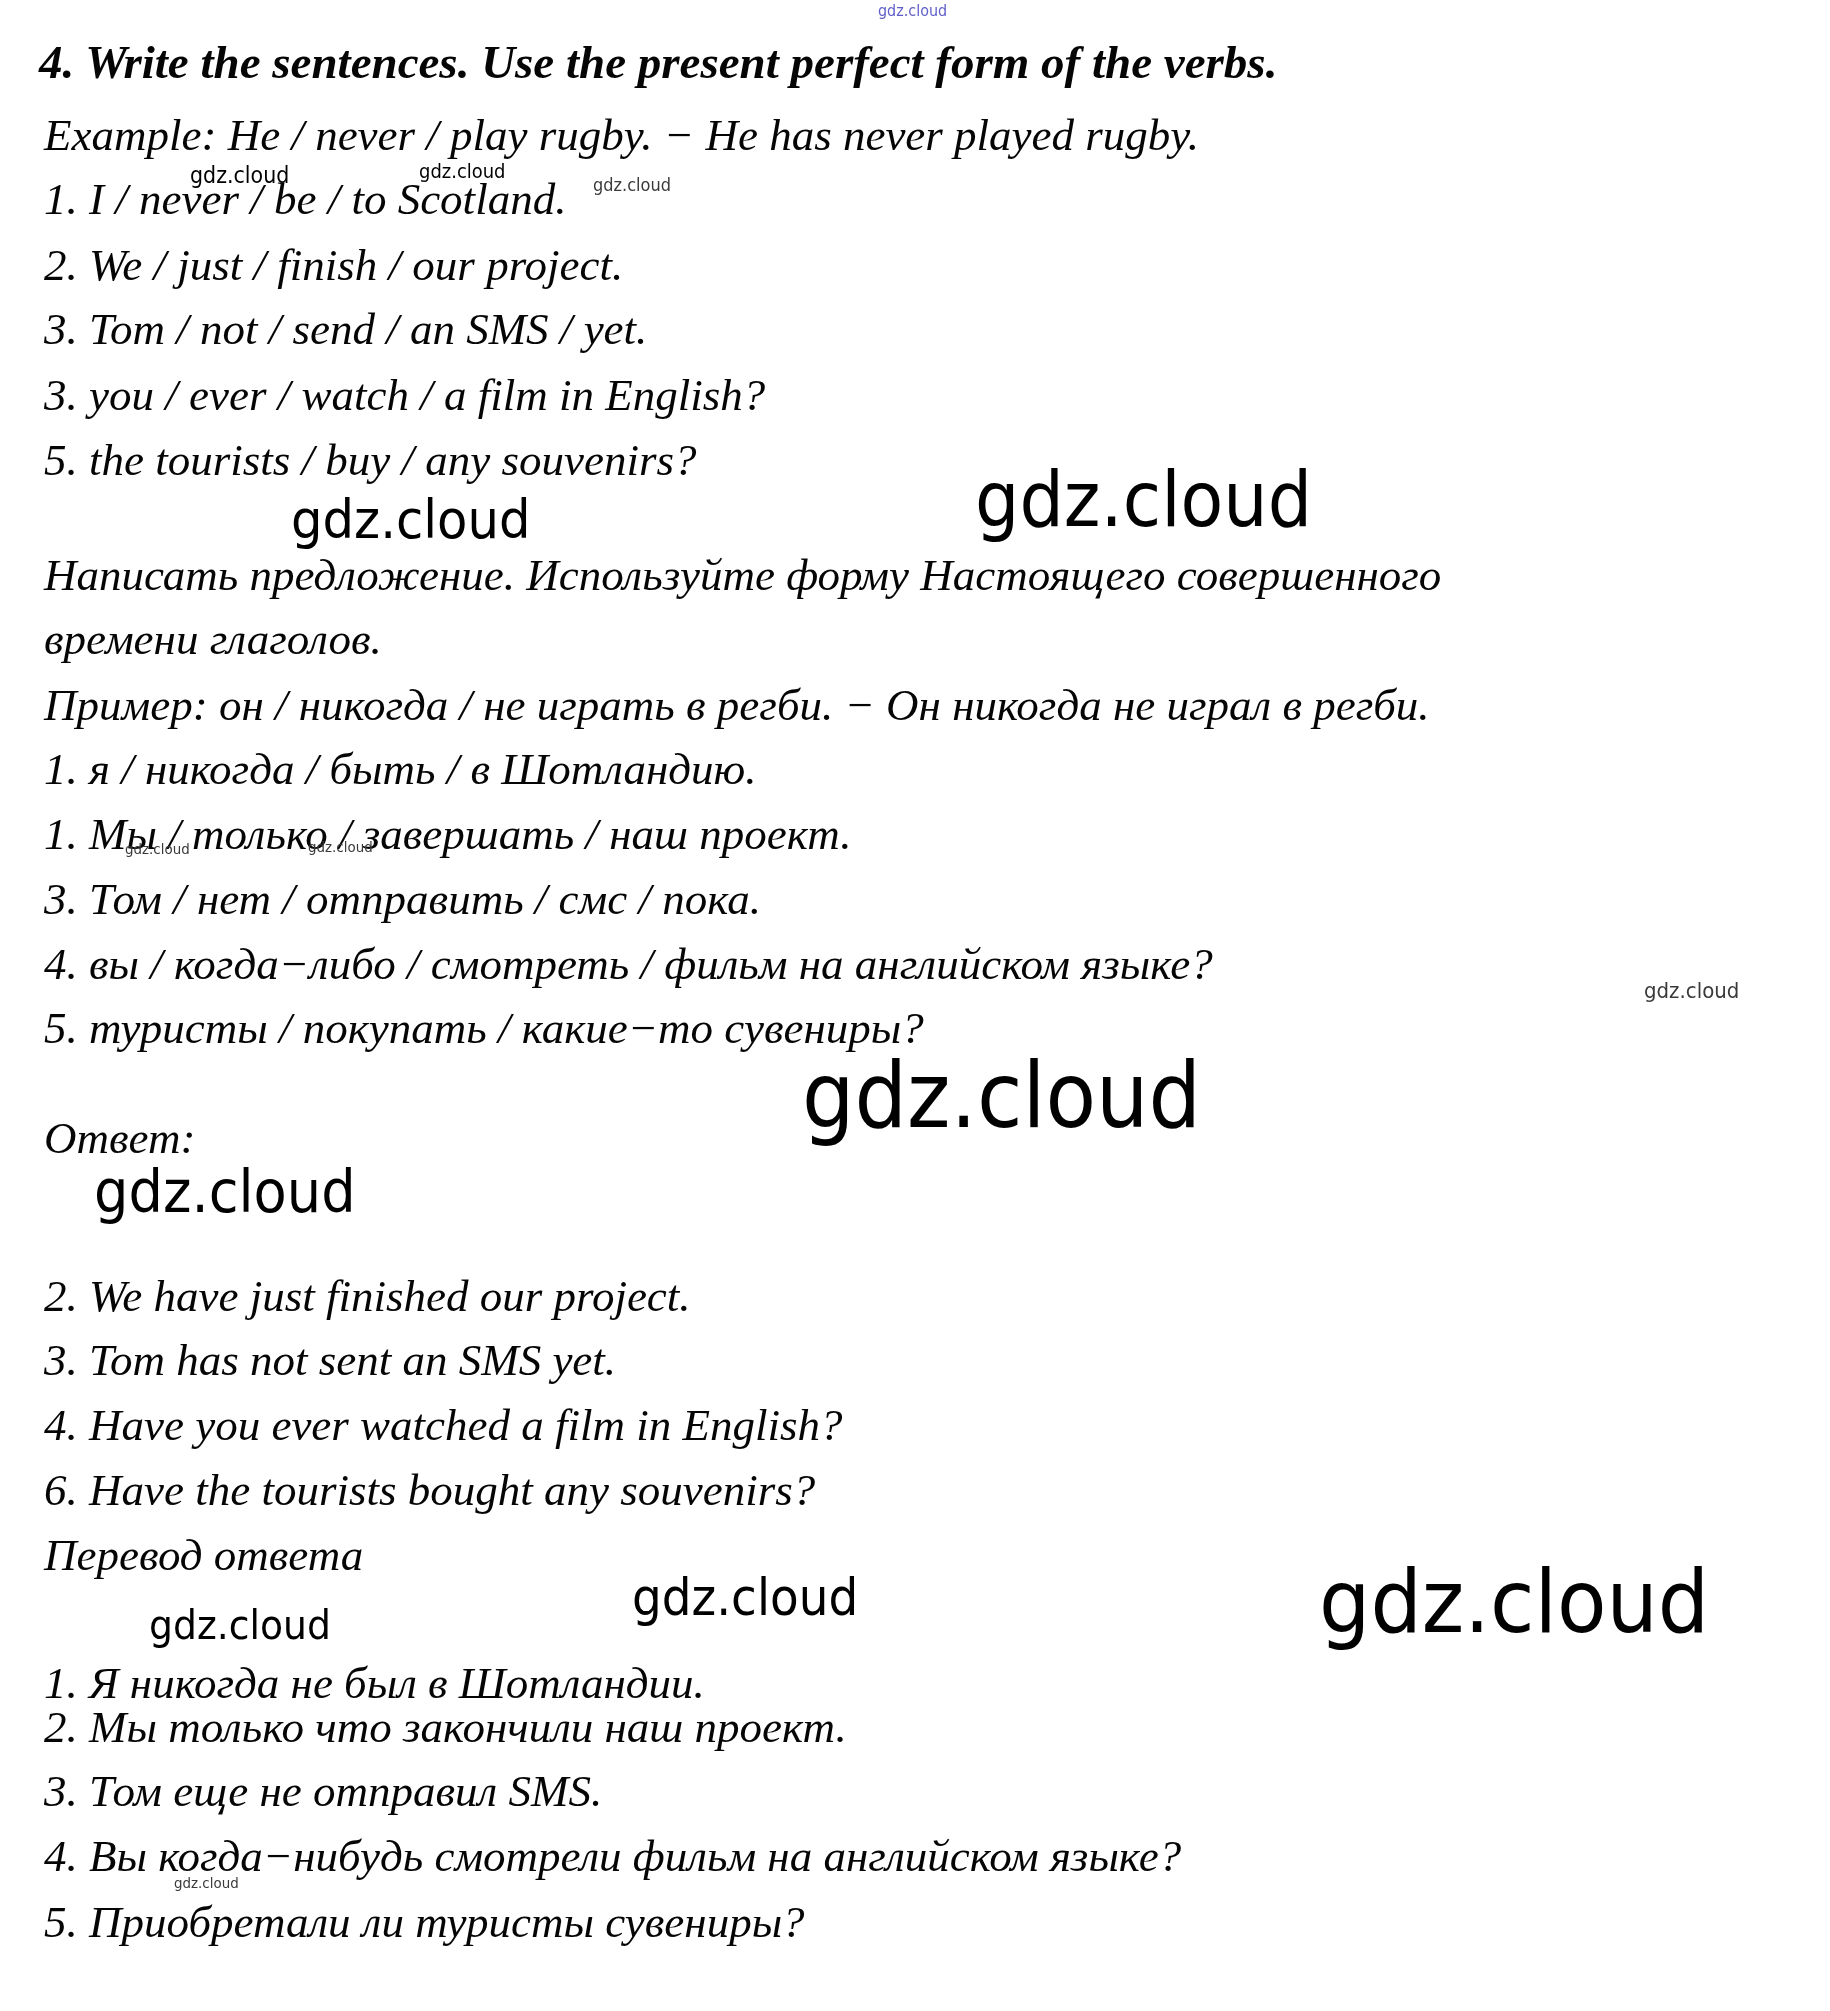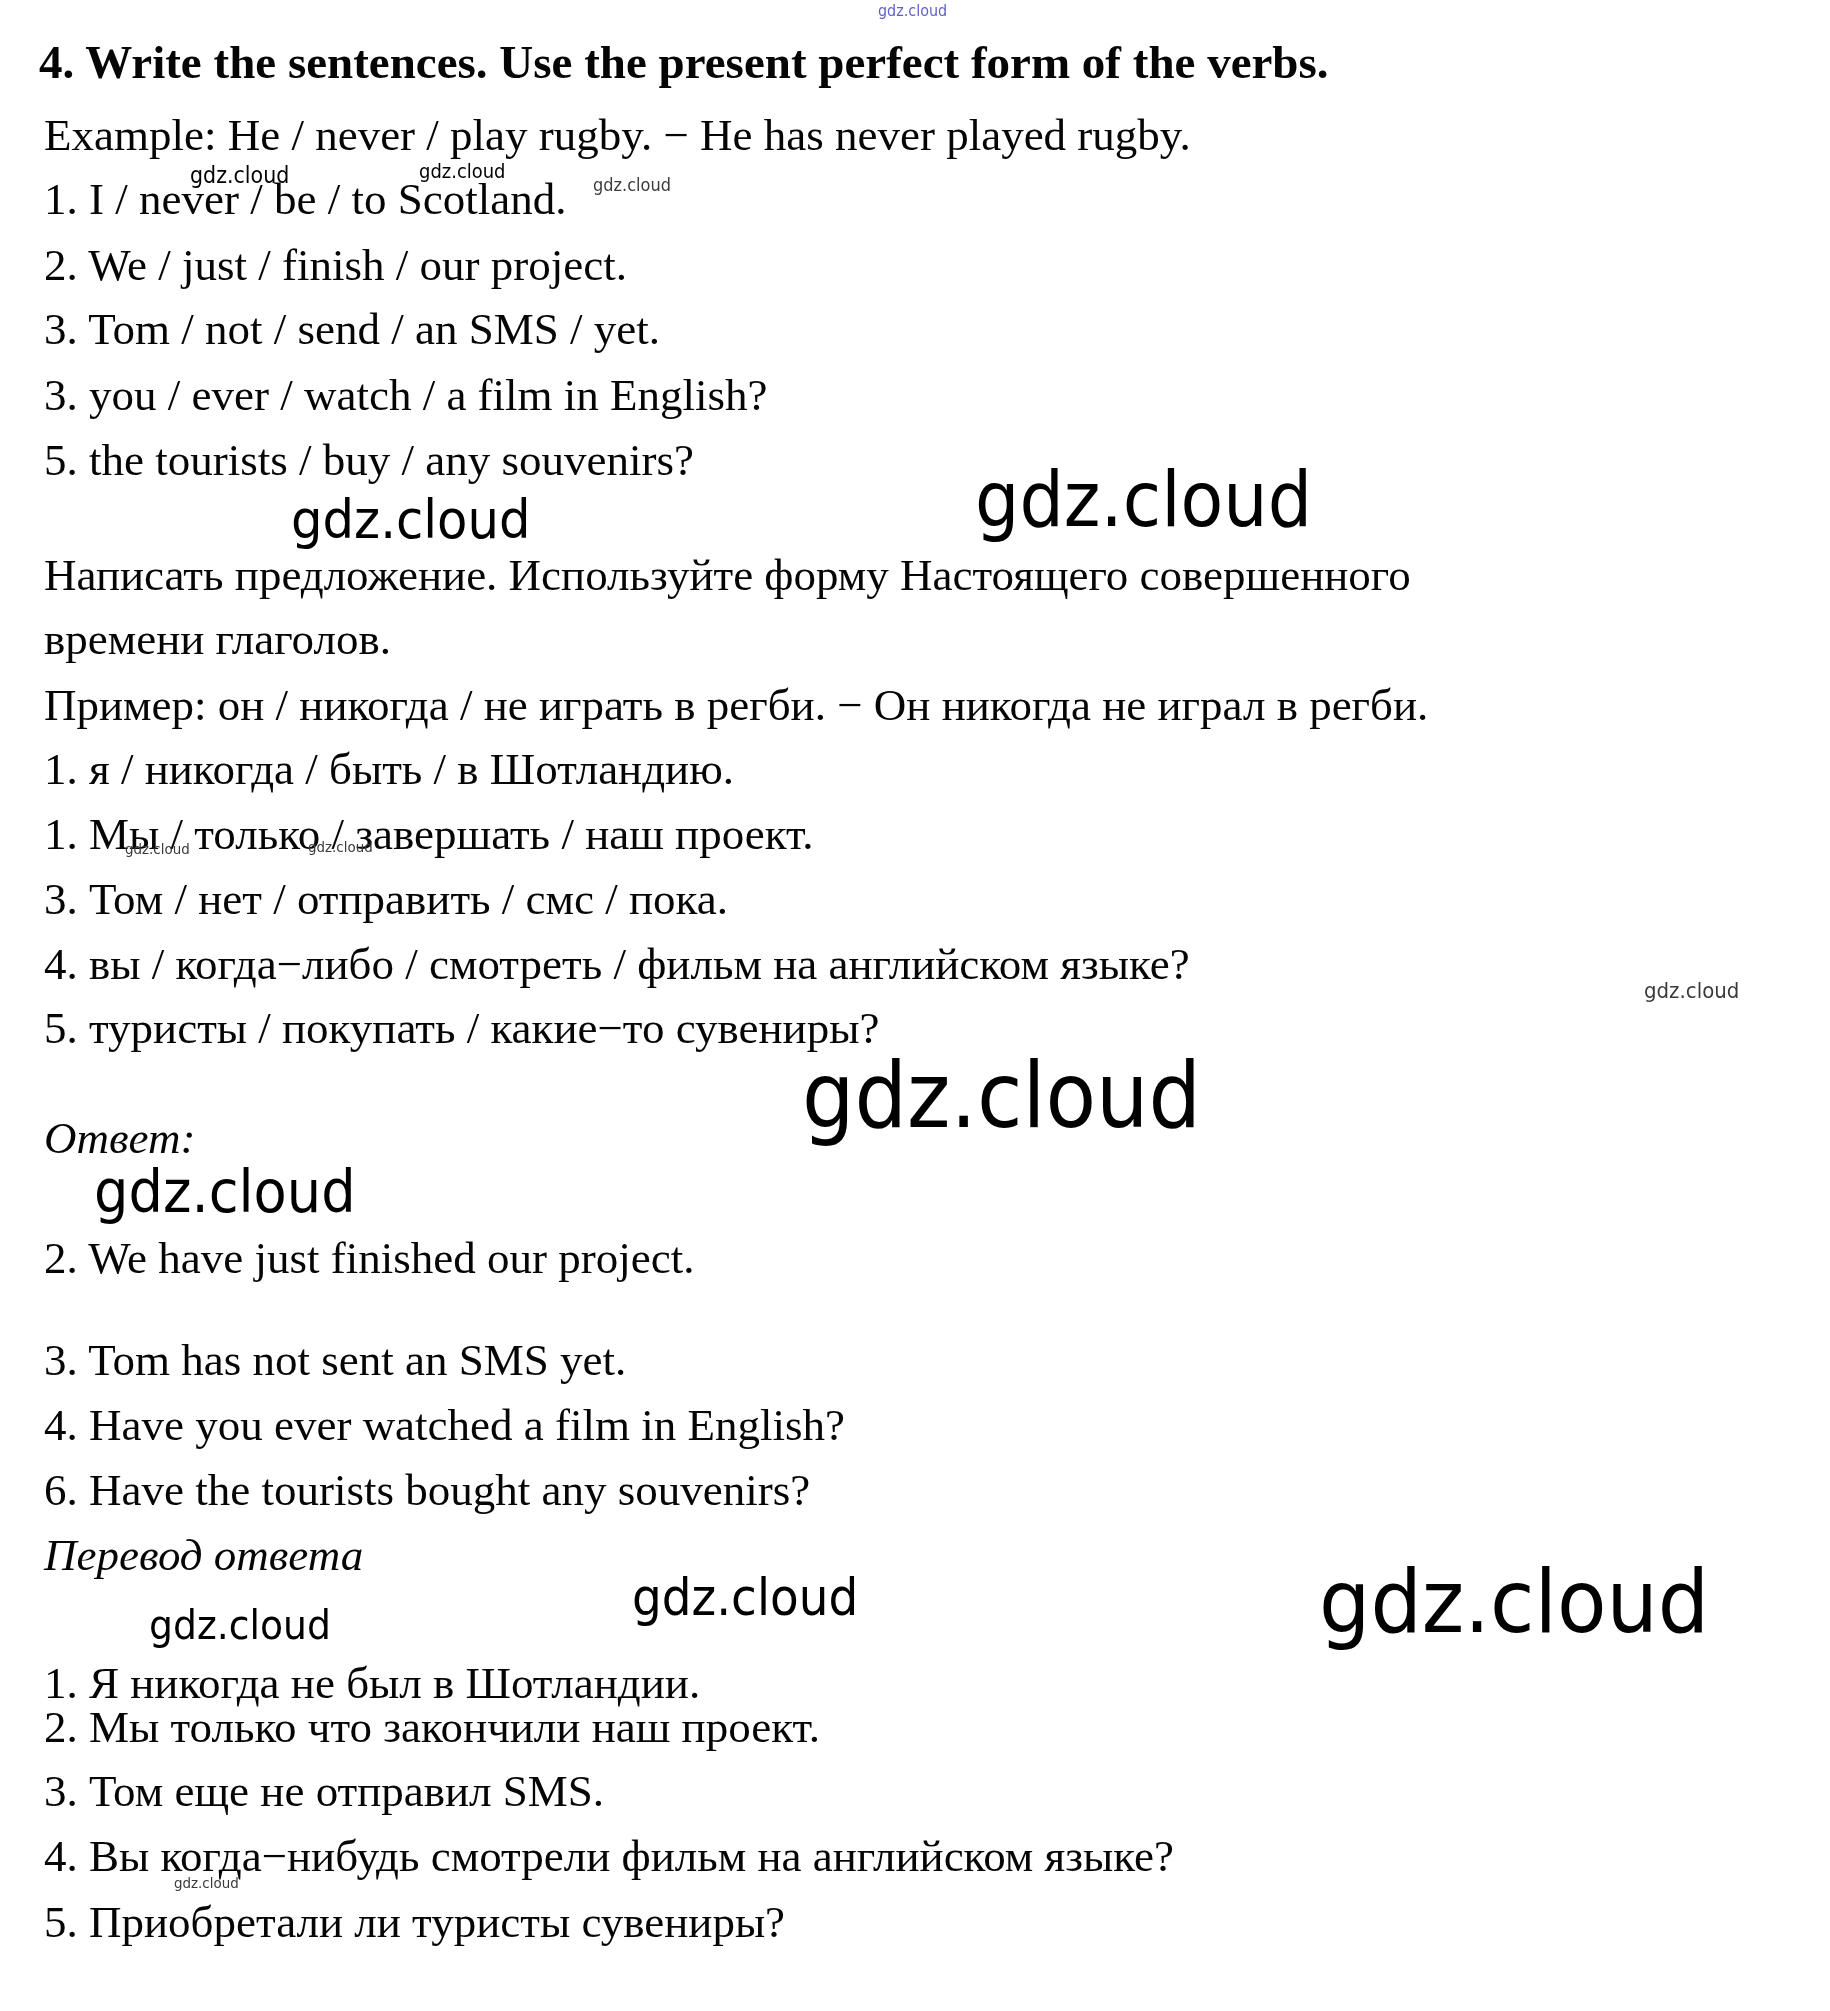--- a/index.html
+++ b/index.html
@@ -12,20 +12,21 @@
     font-family:"Liberation Serif", serif;
     color:#000;
   }
   .line{
     position:absolute;
     left:44px;
     font-size:45px;
     line-height:1;
     white-space:nowrap;
     color:#050505;
+    font-style:italic;
   }
   .title{
     font-weight:bold;
     font-size:47px;
     left:39px;
   }
   .label-italic{
     font-style:italic;
   }
   .wm{
@@ -61,21 +62,21 @@
   <div class="line" style="top:553px">Написать предложение. Используйте форму Настоящего совершенного</div>
   <div class="line" style="top:617px">времени глаголов.</div>
   <div class="line" style="top:683px">Пример: он / никогда / не играть в регби. − Он никогда не играл в регби.</div>
   <div class="line" style="top:747px">1. я / никогда / быть / в Шотландию.</div>
   <div class="line" style="top:812px">1. Мы / только / завершать / наш проект.</div>
   <div class="line" style="top:877px">3. Том / нет / отправить / смс / пока.</div>
   <div class="line" style="top:942px">4. вы / когда−либо / смотреть / фильм на английском языке?</div>
   <div class="line" style="top:1006px">5. туристы / покупать / какие−то сувениры?</div>
 
   <div class="line label-italic" style="top:1116px">Ответ:</div>
-  <div class="line" style="top:1236px">2. We have just finished our project.</div>
+  <div class="line" style="top:1274px">2. We have just finished our project.</div>
   <div class="line" style="top:1338px">3. Tom has not sent an SMS yet.</div>
   <div class="line" style="top:1403px">4. Have you ever watched a film in English?</div>
   <div class="line" style="top:1468px">6. Have the tourists bought any souvenirs?</div>
 
   <div class="line label-italic" style="top:1533px">Перевод ответа</div>
   <div class="line" style="top:1661px">1. Я никогда не был в Шотландии.</div>
   <div class="line" style="top:1705px">2. Мы только что закончили наш проект.</div>
   <div class="line" style="top:1769px">3. Том еще не отправил SMS.</div>
   <div class="line" style="top:1834px">4. Вы когда−нибудь смотрели фильм на английском языке?</div>
   <div class="line" style="top:1900px">5. Приобретали ли туристы сувениры?</div>

